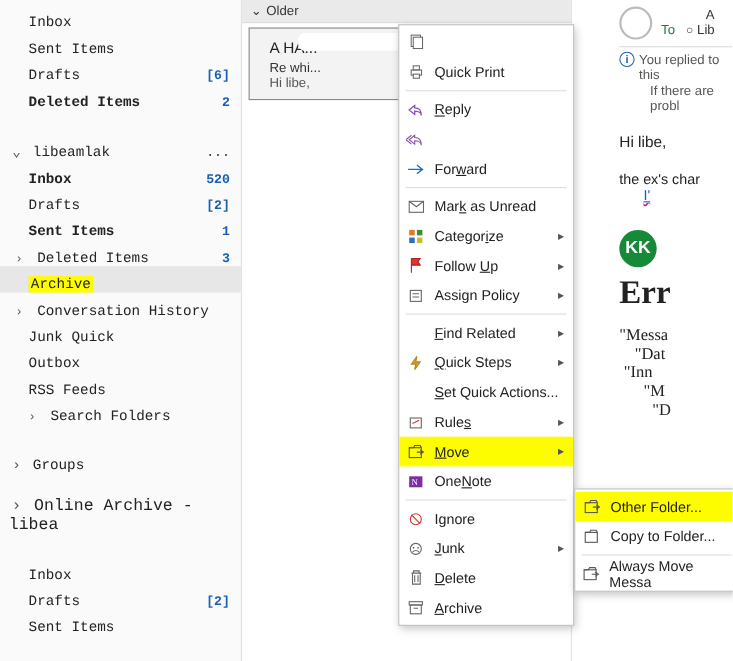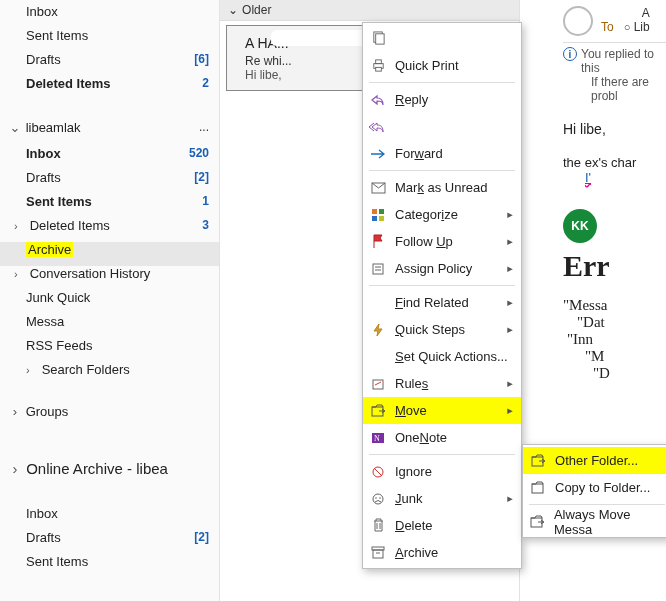--- a/index.html
+++ b/index.html
@@ -17,25 +17,26 @@
   .nav-pane {
     position: absolute;
     left: 0; top: 0;
     width: 220px;
     height: 601px;
     background: #fafafa;
     border-right: 1px solid #e2e2e2;
   }
   .nav-item {
     display: flex;
-    align-items: flex-start;
+    align-items: flex-end;
     justify-content: space-between;
     height: 24px;
     padding: 0 10px 0 26px;
     cursor: default;
+    font-family: Liberation Mono, monospace;
   }
   .nav-item.level0 { padding-left: 10px; }
   .nav-item.header {
     font-weight: 400;
     height: 26px;
     padding-left: 8px;
   }
   .nav-item.header .caret { width:14px; display:inline-block; text-align:center; color:#555;}
   .nav-count { color: #1a5fb4; font-weight: 600; font-size: 12px; min-width: 28px; text-align: right; }
   .nav-item.bold .nav-label { font-weight: 600; }
@@ -118,21 +119,21 @@
   .info-i {
     color:#1a5fb4; border:1px solid #1a5fb4; border-radius:50%;
     width:14px; height:14px; display:inline-flex; align-items:center; justify-content:center;
     font-size:10px; font-weight:bold;
     flex: 0 0 14px;
   }
   .greeting { margin-top: 18px; font-size: 14px; }
   .underline-text { color:#1a5fb4; text-decoration: underline wavy #d08; margin-left: 22px;}
   .kk-badge {
     width: 34px; height:34px; border-radius:50%;
-    background:#178a3a; color:#fff; font-size:12px; font-weight:600;
+    background:#178a3a; color:#fff; font-size:16px; font-weight:600;
     display:flex; align-items:center; justify-content:center;
     margin-top: 24px;
   }
   .big-err { font-size: 30px; font-weight: 700; margin-top: 6px; font-family: "Times New Roman", serif;}
   .quote-lines { margin-top: 14px; font-family: "Times New Roman", serif; font-size: 15px;}
   .quote-lines div { white-space: nowrap; }
   .sys-lines { margin-top: 60px; white-space: nowrap; }
 
   
   .ctx {
@@ -237,21 +238,21 @@
     <div class="nav-item selected">
       <span class="nav-label"><span class="hl">Archive</span></span>
     </div>
     <div class="nav-item" style="padding-left:14px;">
       <span><span class="caret-sm">›</span> <span>Conversation History</span></span>
     </div>
     <div class="nav-item">
       <span class="nav-label">Junk Quick</span>
     </div>
     <div class="nav-item">
-      <span class="nav-label">Messa</span>
+      <span class="nav-label">Outbox</span>
     </div>
     <div class="nav-item">
       <span class="nav-label">RSS Feeds</span>
     </div>
     <div class="nav-item" style="">
       <span><span class="caret-sm">›</span> <span>Search Folders</span></span>
     </div>
   </div>
 
   <div class="nav-item header level0 nav-groups">
@@ -293,21 +294,21 @@
     </div>
     <div class="msg-preview">Hi libe,</div>
   </div>
 </div>
 
 <div class="reading">
   <div class="hdr-row">
     <span class="avatar-circle"></span>
     <div class="hdr-text">
       <div style="text-align:right;">A</div>
-      <div><span style="color:#a16207;">To</span> &nbsp; <span style="font-size:11px;">○</span> Lib</div>
+      <div><span style="color:#15803d;">To</span> &nbsp; <span style="font-size:11px;">○</span> Lib</div>
     </div>
   </div>
   <div class="info-bar">
     <span class="info-i">i</span>
     <div>
       <div>You replied to this</div>
       <div style="padding-left:10px;">If there are probl</div>
     </div>
   </div>
   <div class="greeting">Hi libe,</div>

